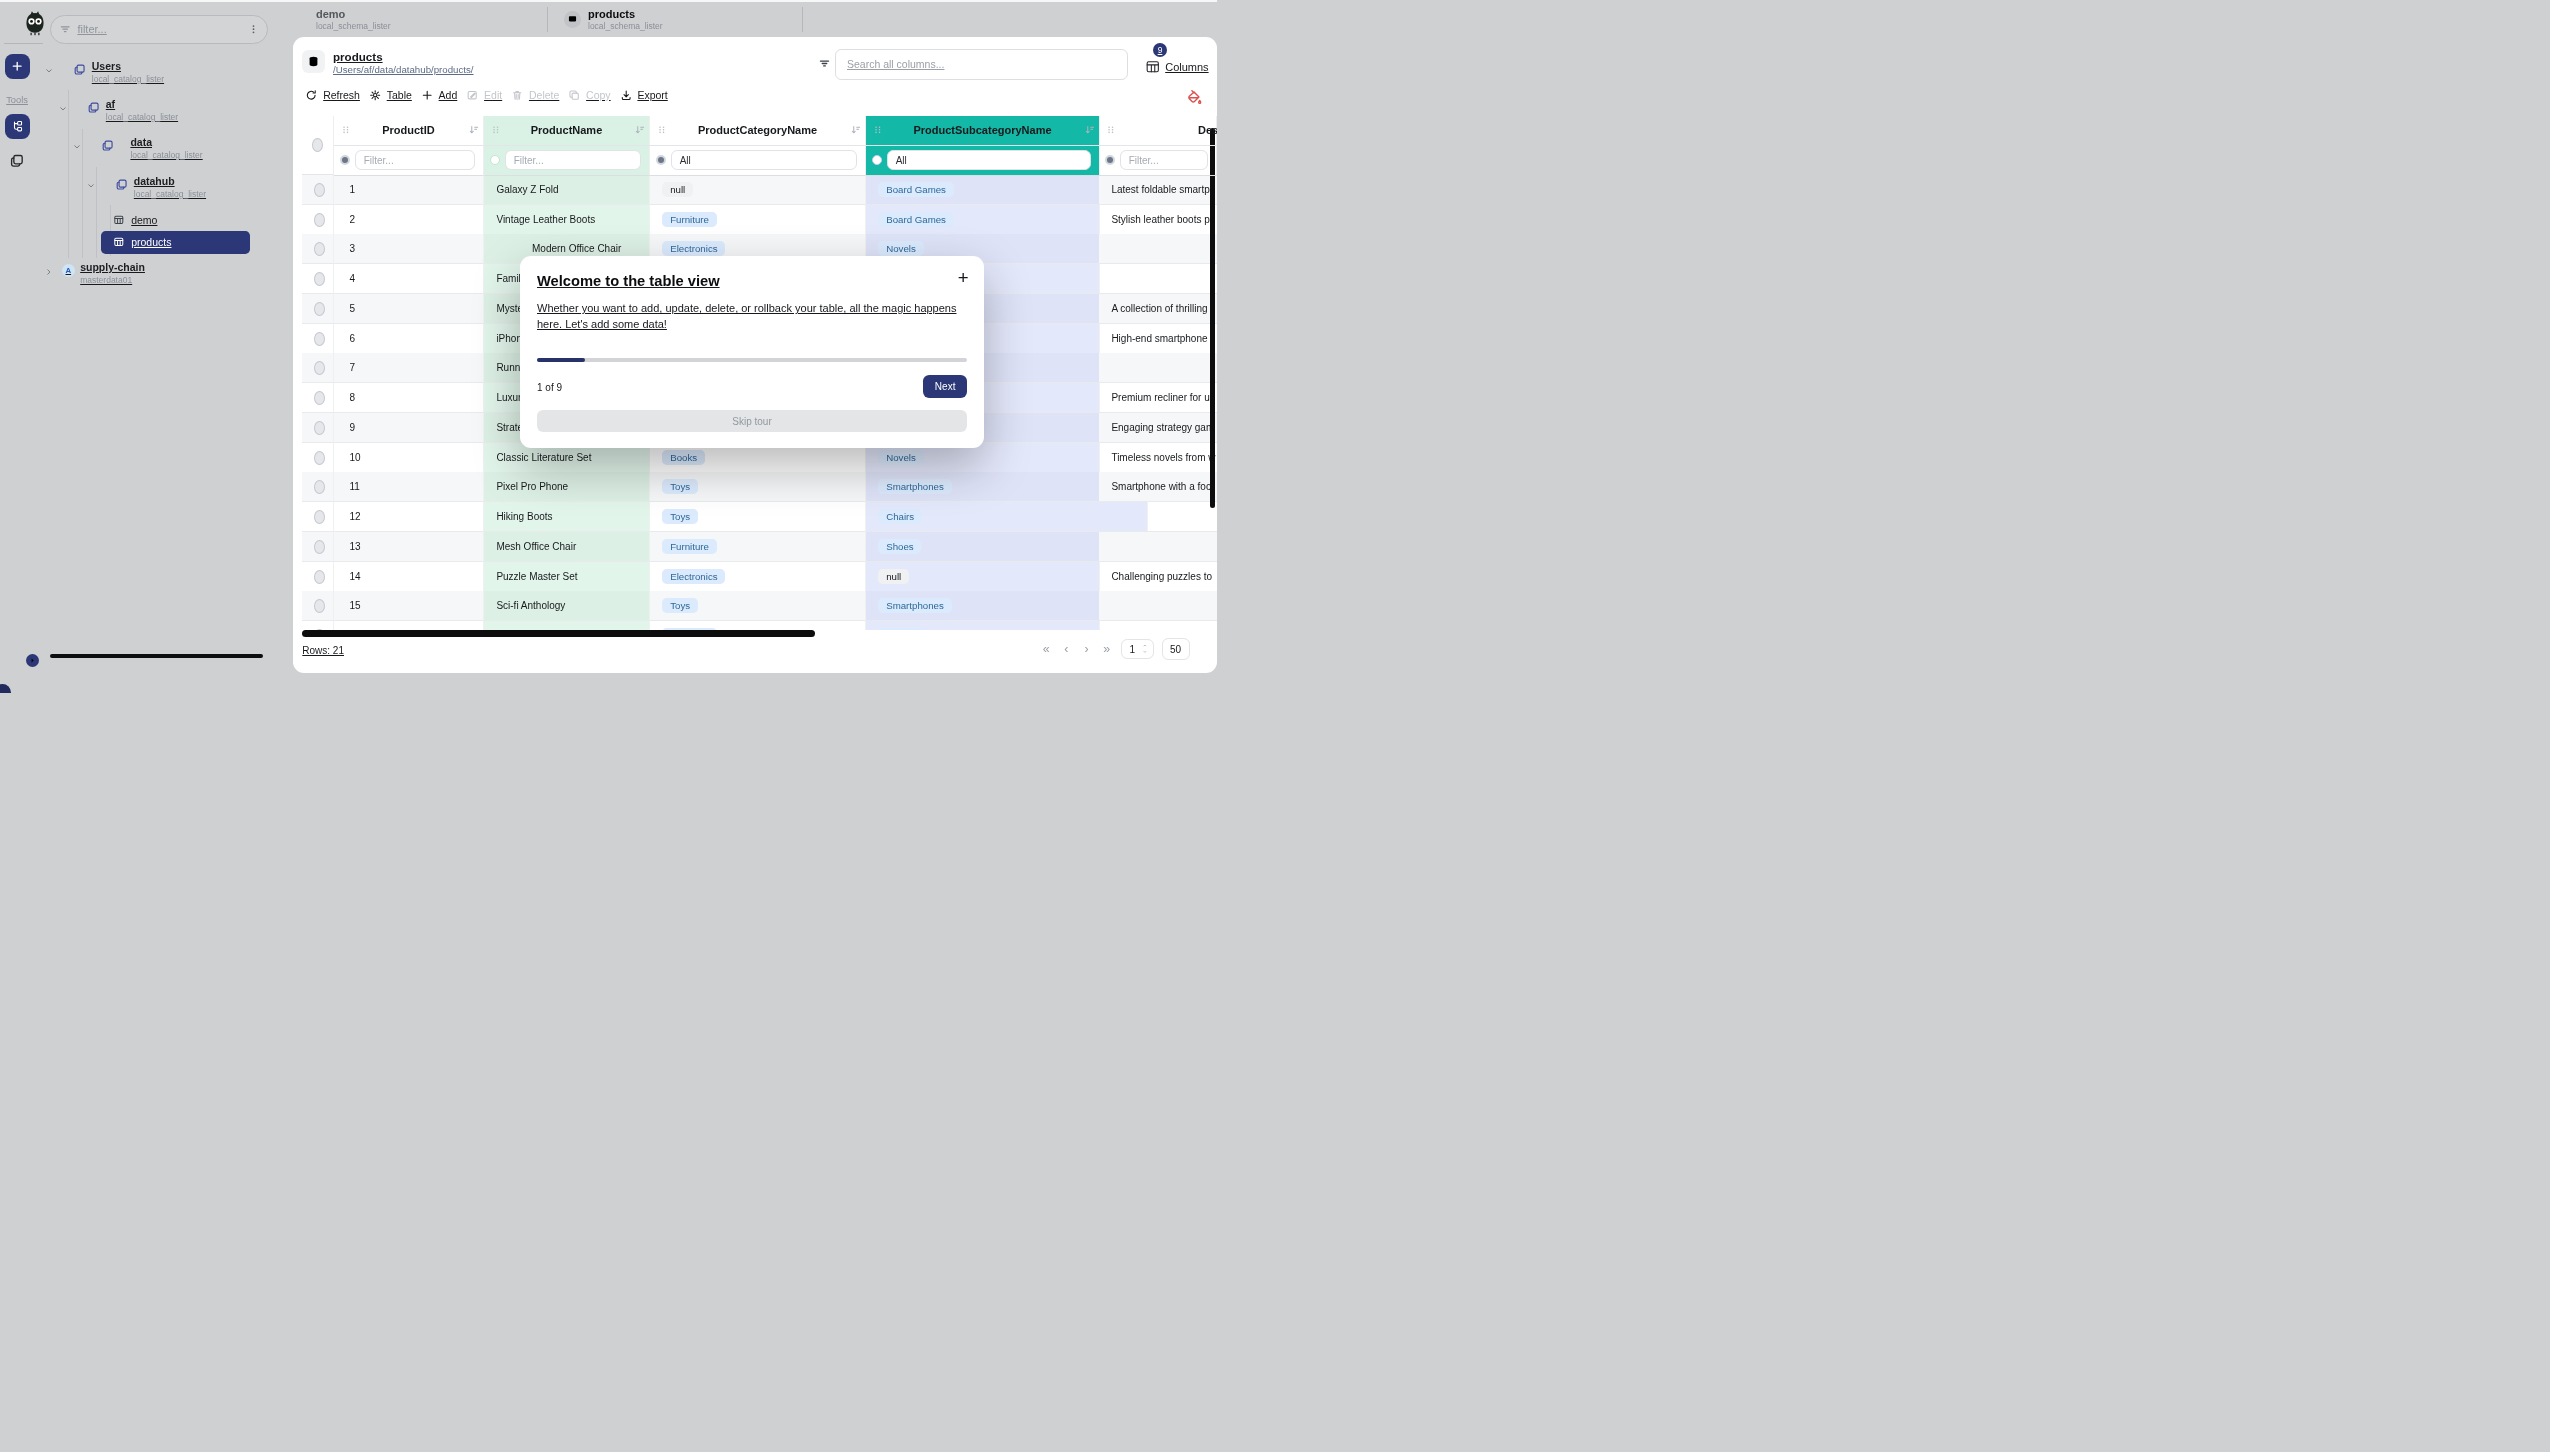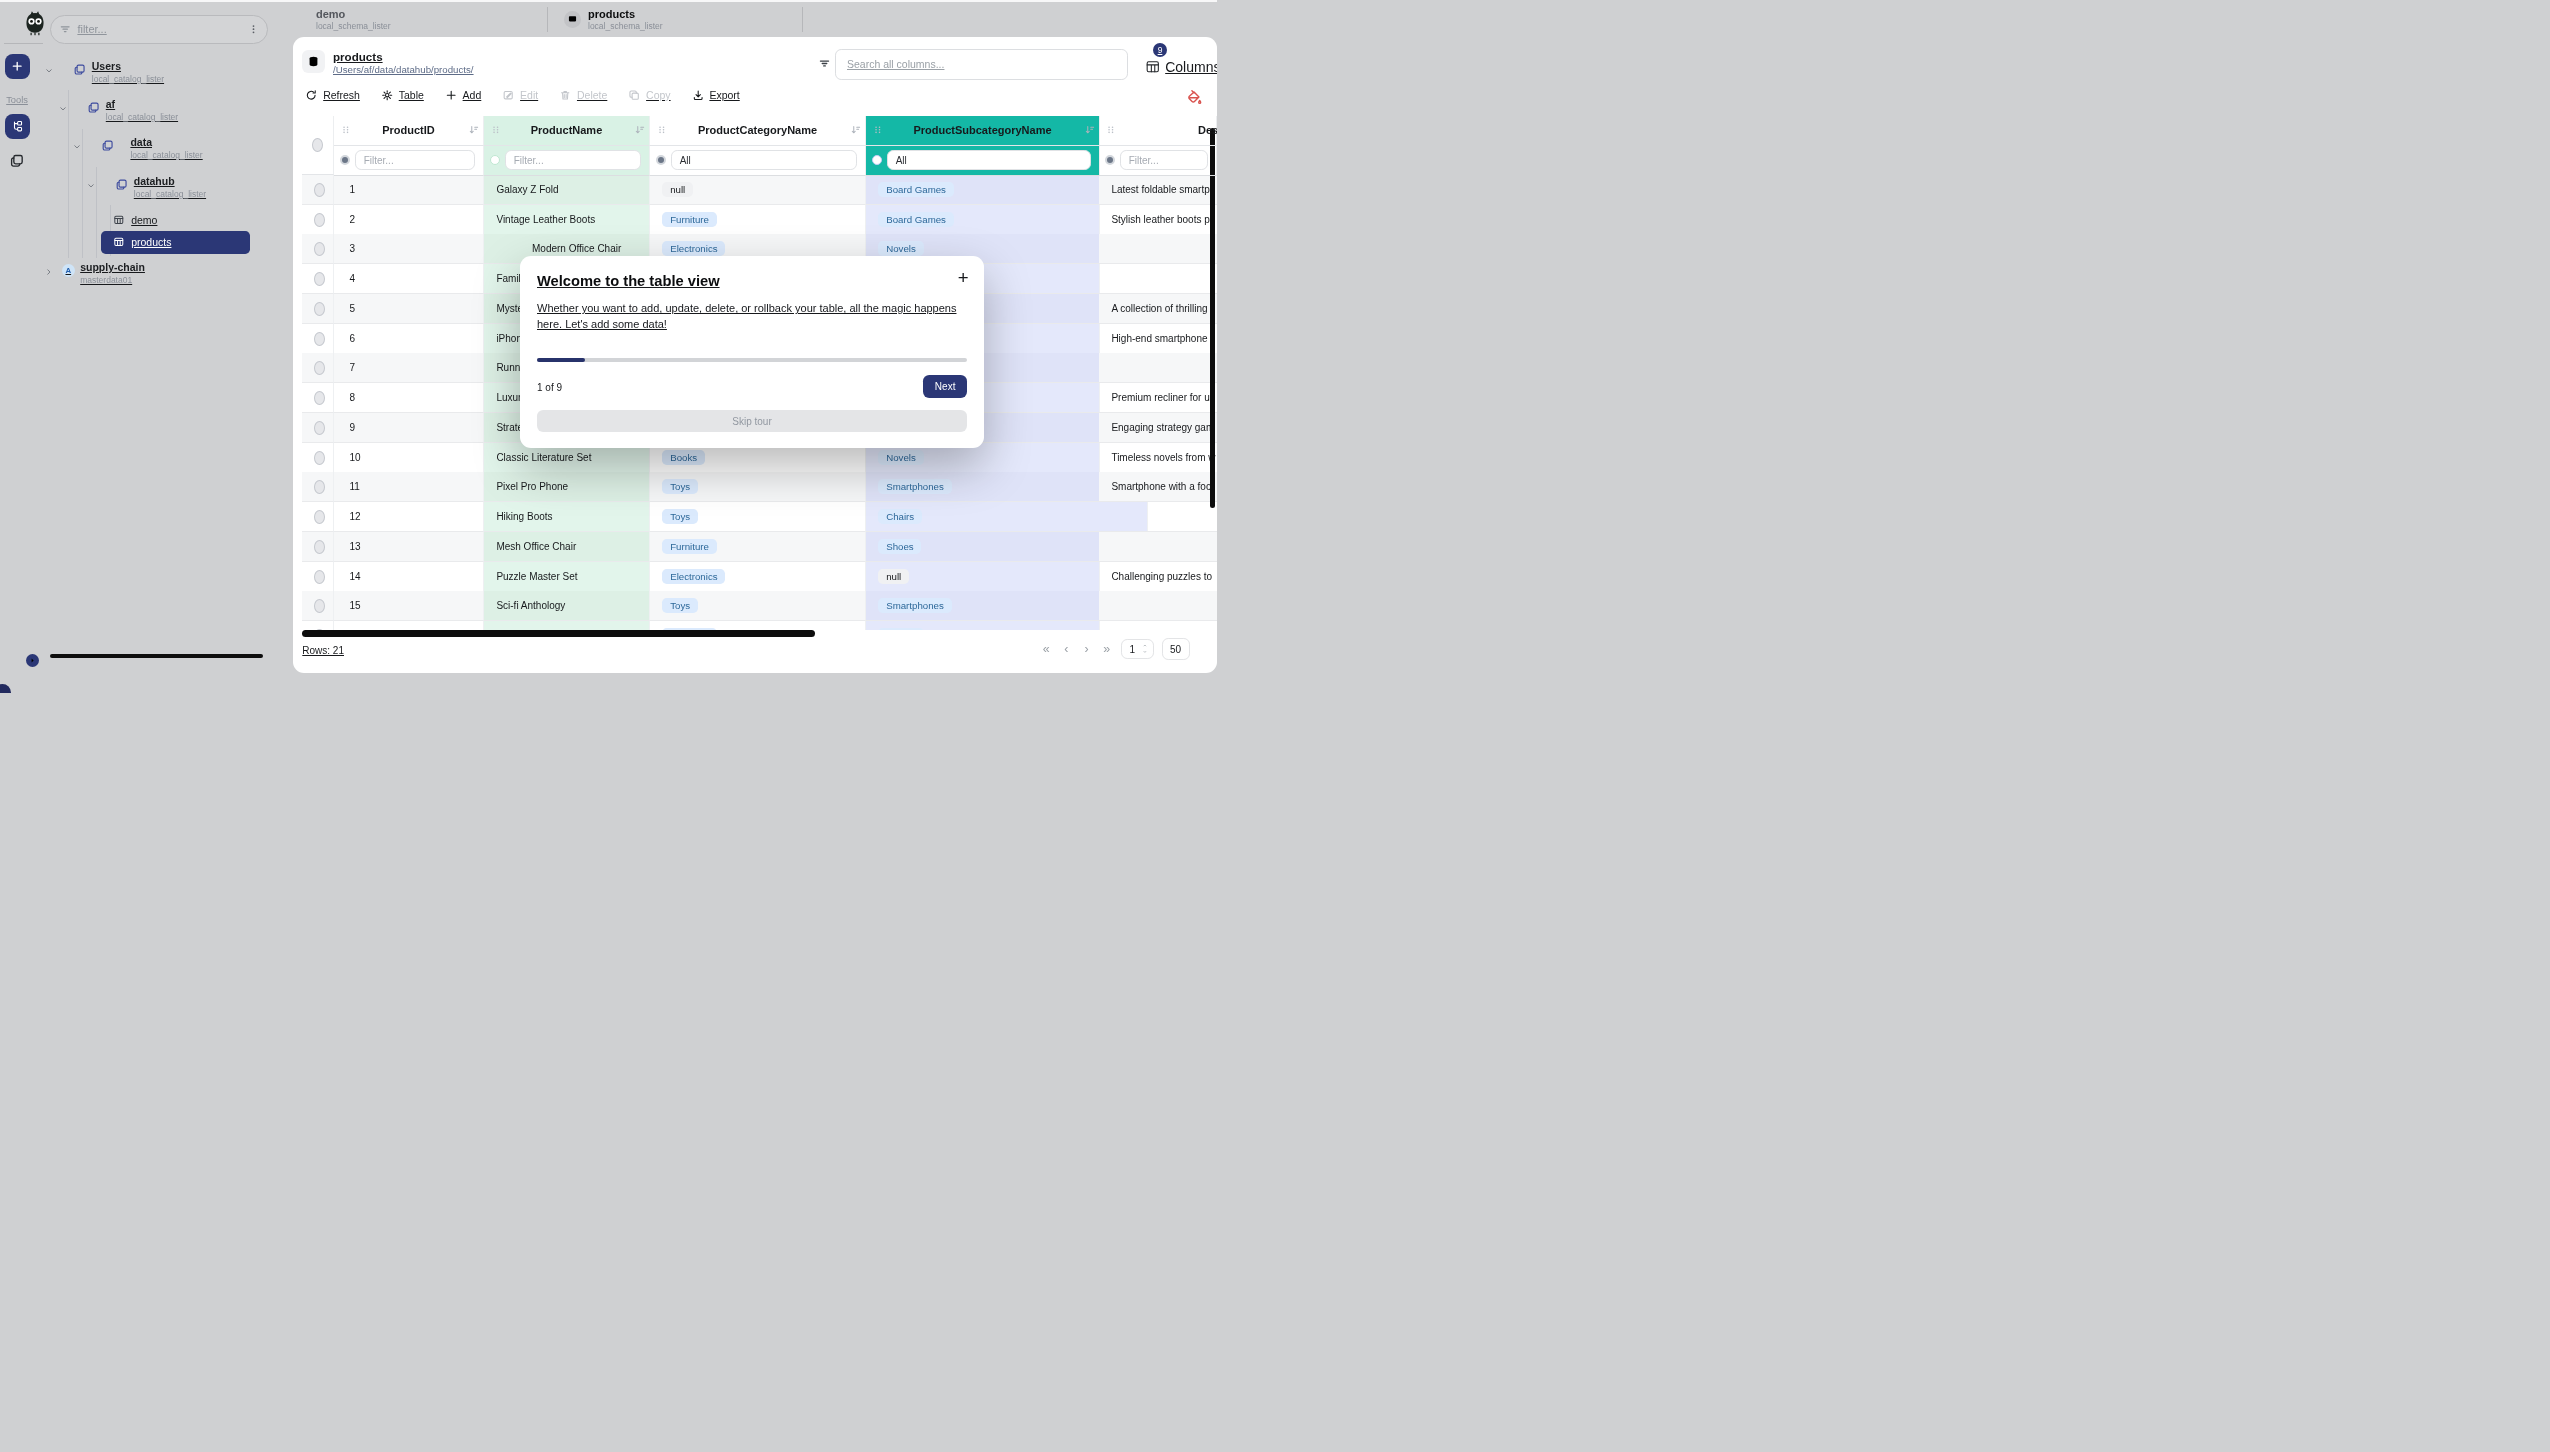--- a/index.html
+++ b/index.html
@@ -49,21 +49,21 @@
   
   .card{left:293px;top:37px;width:924px;height:636px;background:#fff;border-radius:11px;overflow:hidden;}
   .dbbox{left:8.5px;top:13px;width:23px;height:23px;border-radius:6.2px;background:#f1f2f4;color:#23262a;
          display:flex;align-items:center;justify-content:center;}
   .title{font-size:11.6px;font-weight:bold;}
   .path{font-size:9.7px;color:#5d6b87;}
   .search{left:542px;top:11.6px;width:293px;height:31px;border-radius:6.2px;border:0.8px solid #dcdee1;
           box-sizing:border-box;display:flex;align-items:center;padding:0 11px;color:#9aa0a6;font-size:10.5px;background:#fff;}
   .badge{width:14px;height:14px;border-radius:50%;background:#2b3776;color:#fff;font-size:8.5px;
          display:flex;align-items:center;justify-content:center;}
-  .toolbar{left:12.4px;top:47px;display:flex;gap:21px;align-items:center;height:22px;}
+  .toolbar{left:12.4px;top:47px;display:flex;gap:9px;align-items:center;height:22px;}
   .tbtn{display:flex;gap:5.4px;align-items:center;font-size:10.5px;color:#17191c;cursor:pointer;}
   .tbtn.disabled{color:#c3c6cb;}
 
   
   .th{position:absolute;top:79px;height:29.5px;box-sizing:border-box;border-bottom:0.8px solid #e3e5e8;
       border-right:0.8px solid #eceef0;display:flex;align-items:center;justify-content:center;
       font-size:11px;font-weight:bold;}
   .fr{position:absolute;top:109px;height:29.5px;box-sizing:border-box;border-bottom:0.8px solid #dcdee1;
       border-right:0.8px solid #eceef0;display:flex;align-items:center;}
   .tint-green{background:#d9f2e5;}
@@ -339,21 +339,21 @@
     <div class="abs search">
       <span>Search all columns...</span>
     </div>
     <div class="abs" style="left:852px;top:17px;width:70px;height:25px;display:flex;align-items:center;gap:4.7px;">
       <span class="icn" style="color:#23262a;">
           <svg width="15.5" height="15.5" viewBox="0 0 20 20">
             <rect x="2.8" y="3.6" width="14.4" height="12.8" rx="1.8"></rect>
             <path d="M2.8 7.6h14.4M8.2 7.6v8.8M12.6 7.6v8.8"></path>
           </svg>
         </span>
-      <span style="font-size:14px;">Columns</span>
+      <span style="font-size:11px;">Columns</span>
     </div>
     <div class="abs badge" style="left:860px;top:6.2px;">9</div>
 
     <div class="abs toolbar" id="toolbar">
         <span class="tbtn ">
           <span class="icn ">
             <svg width="12.4" height="12.4" viewBox="0 0 16 16">
               <path d="M13 8a5 5 0 1 1-1.9-3.9"></path>
               <path d="M13.2 2.4v2.8h-2.8"></path>
             </svg>

